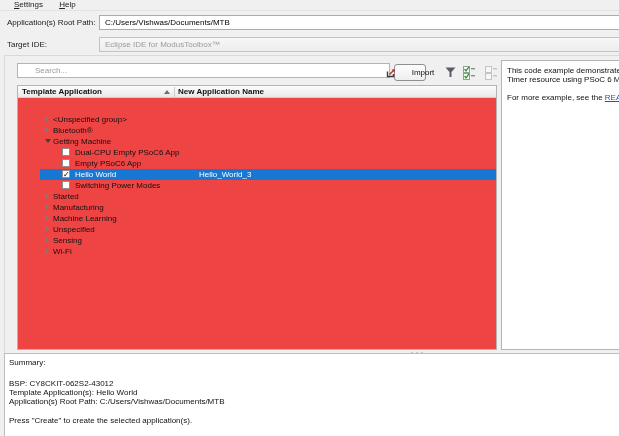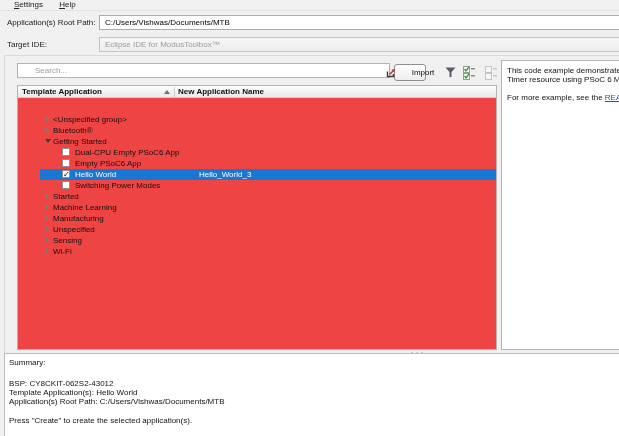--- a/index.html
+++ b/index.html
@@ -145,21 +145,21 @@
       <div class="trow g">
         <span class="expander col"></span>
         <span class="tlabel">&lt;Unspecified group&gt;</span>
       </div>
       <div class="trow g">
         <span class="expander col"></span>
         <span class="tlabel">Bluetooth®</span>
       </div>
       <div class="trow g">
         <span class="expander exp"></span>
-        <span class="tlabel">Getting Started</span>
+        <span class="tlabel">Getting Machine</span>
       </div>
       <div class="trow c">
         <span class="cbx"></span>
         <span class="tlabel">Dual-CPU Empty PSoC6 App</span>
       </div>
       <div class="trow c">
         <span class="cbx"></span>
         <span class="tlabel">Empty PSoC6 App</span>
       </div>
       <div class="trow c sel">
@@ -170,25 +170,25 @@
       <div class="trow c">
         <span class="cbx"></span>
         <span class="tlabel">Switching Power Modes</span>
       </div>
       <div class="trow g">
         <span class="expander col"></span>
         <span class="tlabel">Started</span>
       </div>
       <div class="trow g">
         <span class="expander col"></span>
+        <span class="tlabel">Manufacturing</span>
+      </div>
+      <div class="trow g">
+        <span class="expander col"></span>
         <span class="tlabel">Machine Learning</span>
-      </div>
-      <div class="trow g">
-        <span class="expander col"></span>
-        <span class="tlabel">Manufacturing</span>
       </div>
       <div class="trow g">
         <span class="expander col"></span>
         <span class="tlabel">Unspecified</span>
       </div>
       <div class="trow g">
         <span class="expander col"></span>
         <span class="tlabel">Sensing</span>
       </div>
       <div class="trow g">

